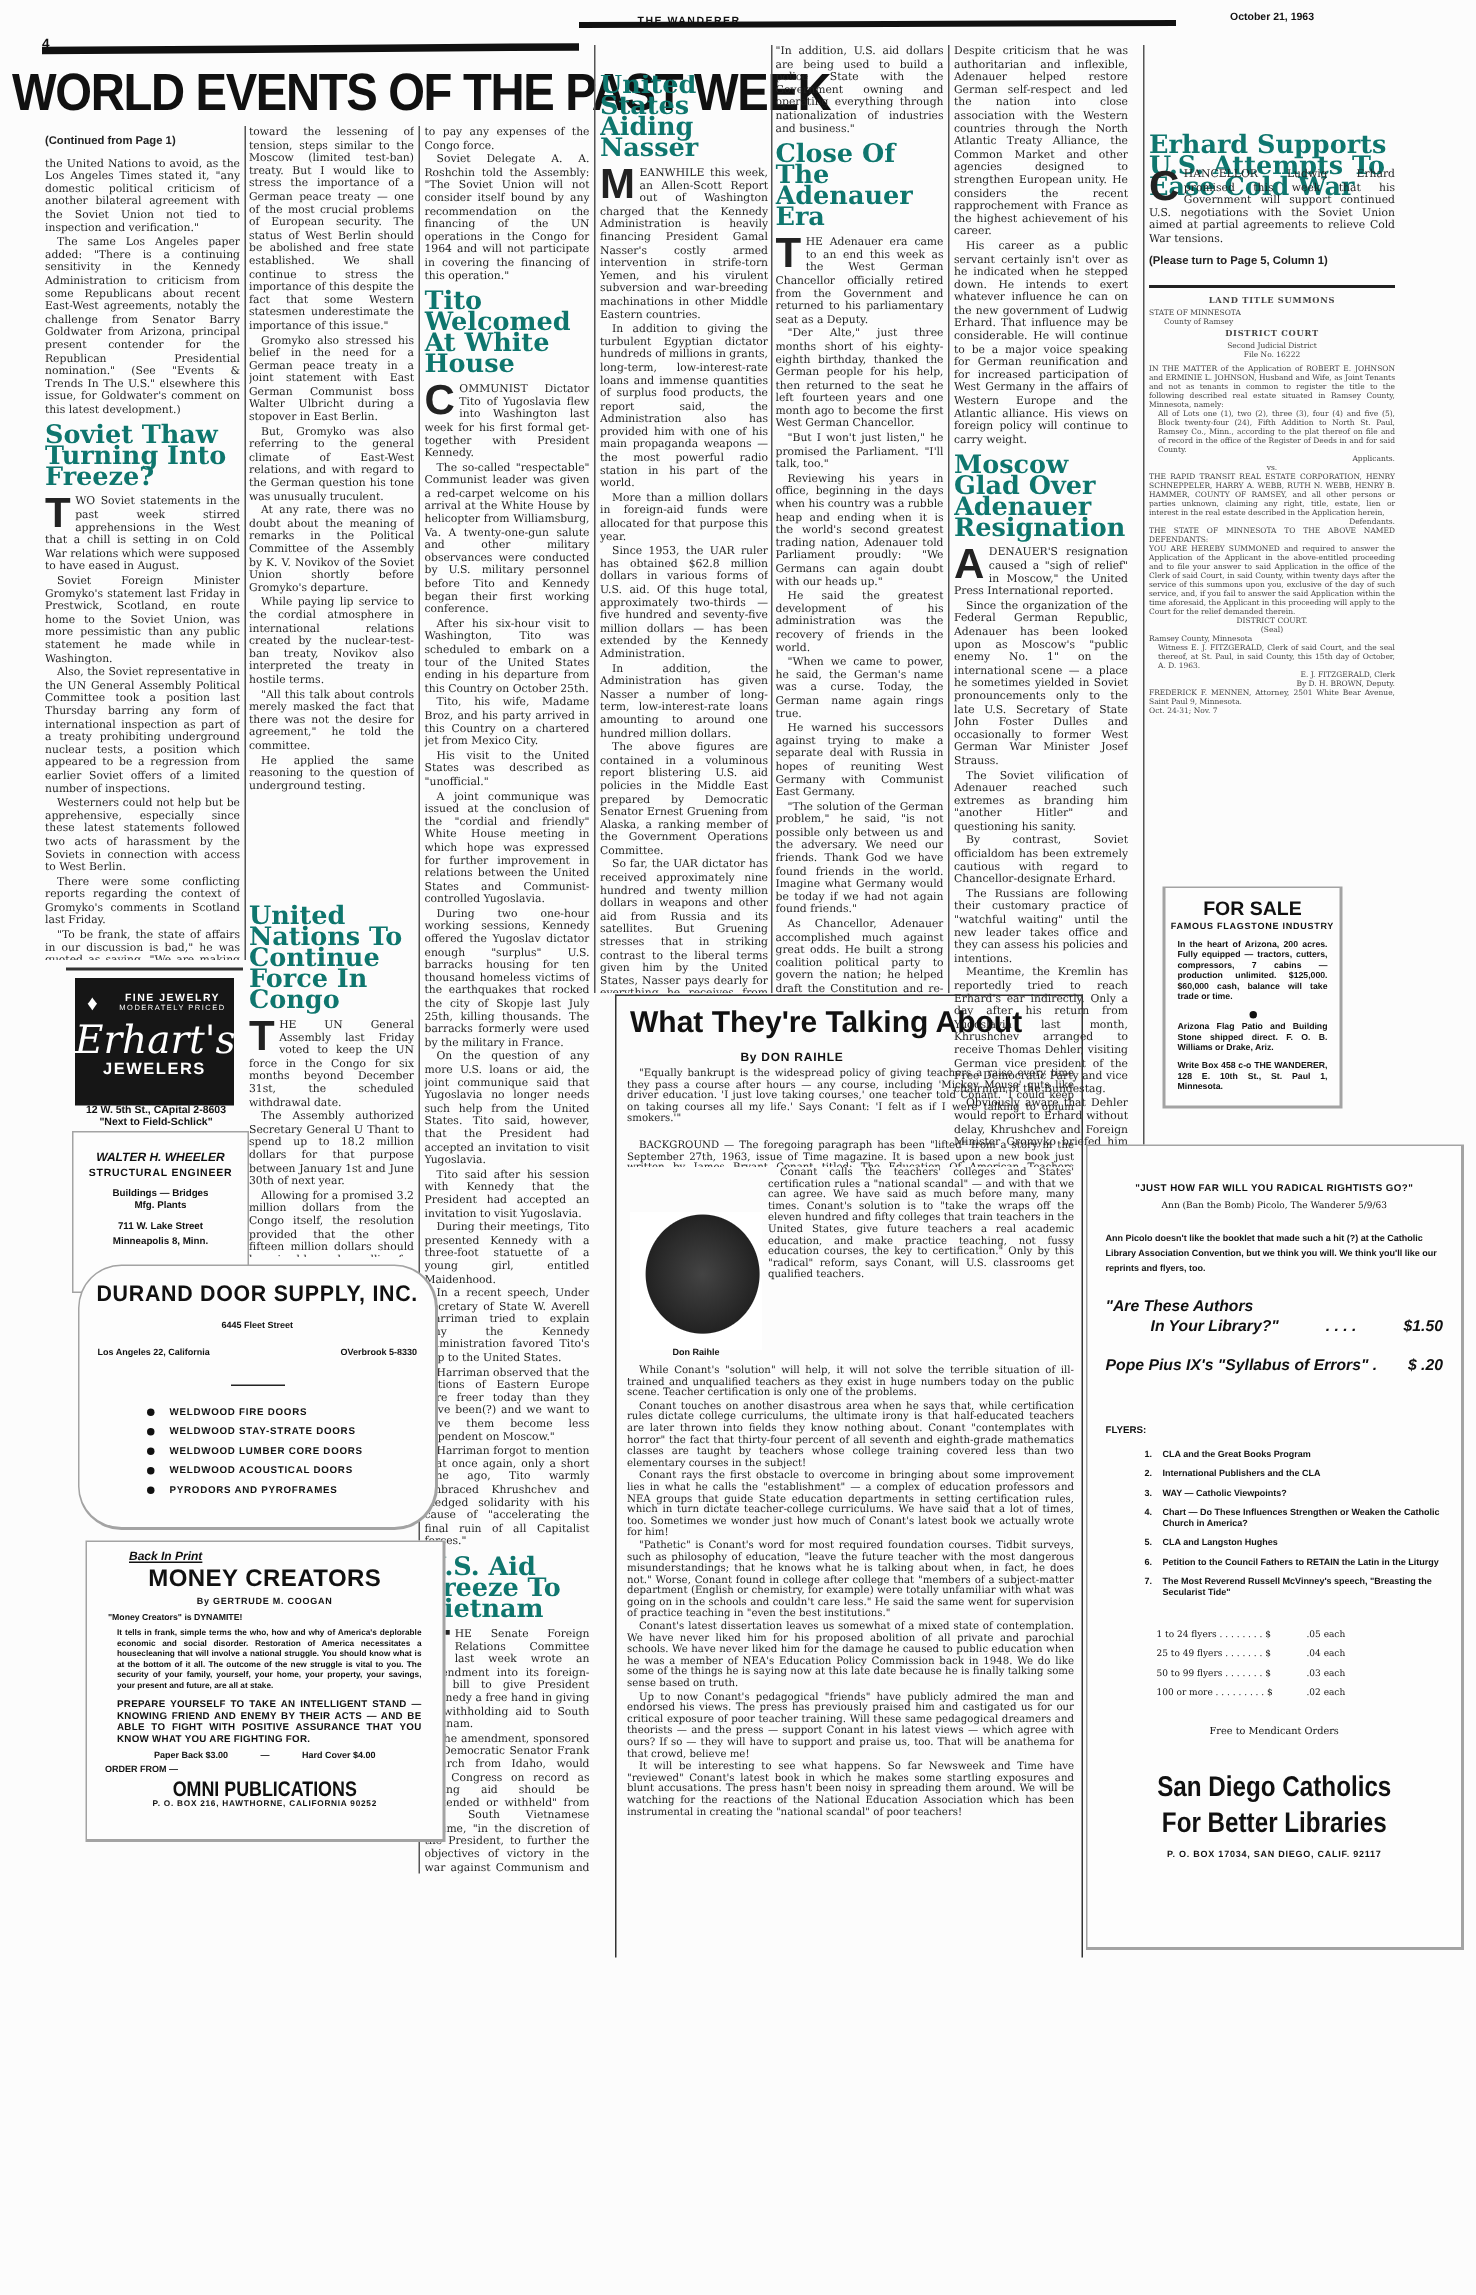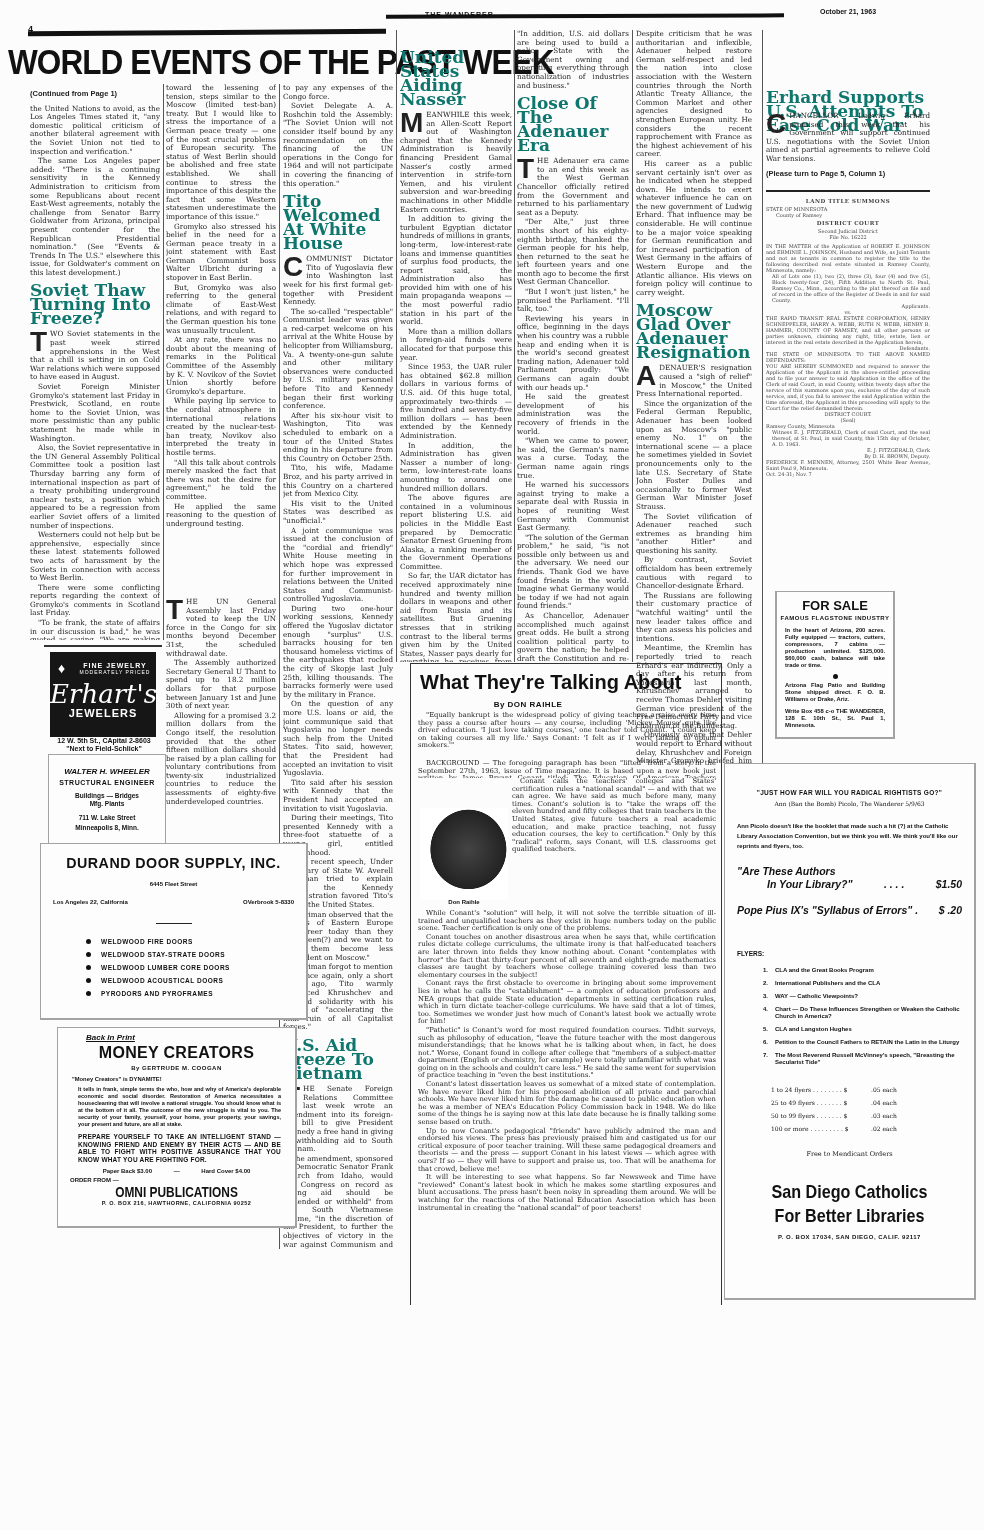--- a/index.html
+++ b/index.html
@@ -23,21 +23,21 @@
   .jewel .t1 { font-size: 7px; font-weight: bold; letter-spacing: 1px; margin-top: 10px; margin-left: 24px; }
   .jewel .t2 { font-size: 5px; letter-spacing: 1px; margin-left: 24px; }
   .jewel .t3 { font-family: "DejaVu Serif", serif; font-style: italic; font-size: 26px; margin-top: 4px; }
   .jewel .t4 { font-size: 11px; font-weight: bold; letter-spacing: 1px; margin-top: -2px; }
   .jewel .gem { position: absolute; left: 8px; top: 8px; font-size: 14px; }
   .jewel-addr { position: absolute; left: 48px; top: 737px; width: 112px; text-align: center; font-family: "Liberation Sans", sans-serif; font-weight: bold; font-size: 7px; line-height: 8px; }
   .wheeler { left: 48px; top: 754px; width: 118px; height: 108px; }
   .wheeler .n { font-size: 8px; font-weight: bold; font-style: italic; margin-top: 12px; }
   .wheeler .r { font-size: 7px; font-weight: bold; letter-spacing: 0.5px; margin-top: 3px; }
   .wheeler .s { font-size: 6.5px; font-weight: bold; margin-top: 6px; line-height: 8px; }
-  .durand { left: 40px; top: 843px; width: 268px; height: 177px; border-width: 1px 2px 2px 1px; }
+  .durand { left: 52px; top: 843px; width: 240px; height: 177px; border-width: 1px 2px 2px 1px; border-radius: 29px; }
   .durand .n { font-size: 15px; font-weight: 900; font-family: "Liberation Sans", sans-serif; letter-spacing: 0.5px; margin-top: 10px; transform: scaleX(0.95); }
   .durand .a { font-size: 6px; font-weight: bold; margin-top: 10px; }
   .durand .row { display: flex; justify-content: space-between; padding: 0 12px; font-size: 6px; font-weight: bold; margin-top: 12px; }
   .durand .sep { width: 36px; height: 1px; background: #222; margin: 18px auto 14px; }
   .durand ul { list-style: none; text-align: left; padding-left: 45px; }
   .durand li { font-size: 6.5px; font-weight: bold; letter-spacing: 0.5px; margin-bottom: 6px; display: flex; align-items: center; }
   .durand li .dot { display: inline-block; width: 5px; height: 5px; background: #111; border-radius: 50%; margin-right: 10px; }
   .money { left: 57px; top: 1027px; width: 240px; height: 201px; border-width: 1px 2px 2px 1px; }
   .money .bip { position: absolute; left: 28px; top: 5px; font-size: 8px; font-weight: bold; font-style: italic; text-decoration: underline; }
   .money .t { font-size: 16px; font-weight: 900; margin-top: 16px; letter-spacing: 0.3px; }
@@ -109,20 +109,21 @@
   <p style="text-indent:0">toward the lessening of tension, steps similar to the Moscow (limited test-ban) treaty. But I would like to stress the importance of a German peace treaty — one of the most crucial problems of European security. The status of West Berlin should be abolished and free state established. We shall continue to stress the importance of this despite the fact that some Western statesmen underestimate the importance of this issue."</p>
   <p>Gromyko also stressed his belief in the need for a German peace treaty in a joint statement with East German Communist boss Walter Ulbricht during a stopover in East Berlin.</p>
   <p>But, Gromyko was also referring to the general climate of East-West relations, and with regard to the German question his tone was unusually truculent.</p>
   <p>At any rate, there was no doubt about the meaning of remarks in the Political Committee of the Assembly by K. V. Novikov of the Soviet Union shortly before Gromyko's departure.</p>
   <p>While paying lip service to the cordial atmosphere in international relations created by the nuclear-test-ban treaty, Novikov also interpreted the treaty in hostile terms.</p>
   <p>"All this talk about controls merely masked the fact that there was not the desire for agreement," he told the committee.</p>
   <p>He applied the same reasoning to the question of underground testing.</p>
 
 </div>
 <div class="col" style="left:166px; top:598px; width:110px; height:240px;">
+  <div class="sub-head">United Nations To Continue Force In Congo</div>
   <p style="text-indent:0"><span class="dropcap">T</span><span>HE UN General Assembly last Friday voted to keep the UN force in the Congo for six months beyond December 31st, the scheduled withdrawal date.</span></p>
   <p>The Assembly authorized Secretary General U Thant to spend up to 18.2 million dollars for that purpose between January 1st and June 30th of next year.</p>
   <p>Allowing for a promised 3.2 million dollars from the Congo itself, the resolution provided that the other fifteen million dollars should be raised by a plan calling for voluntary contributions from twenty-six industrialized countries to reduce the assessments of eighty-five underdeveloped countries.</p>
 
 </div>
 <div class="vrule" style="left:279px; top:84px; height:1165px;"></div>
 
 <div class="col" style="left:283px; top:84px; width:110px; height:1165px;">
   <p style="text-indent:0">to pay any expenses of the Congo force.</p>
   <p>Soviet Delegate A. A. Roshchin told the Assembly: "The Soviet Union will not consider itself bound by any recommendation on the financing of the UN operations in the Congo for 1964 and will not participate in covering the financing of this operation."</p>

